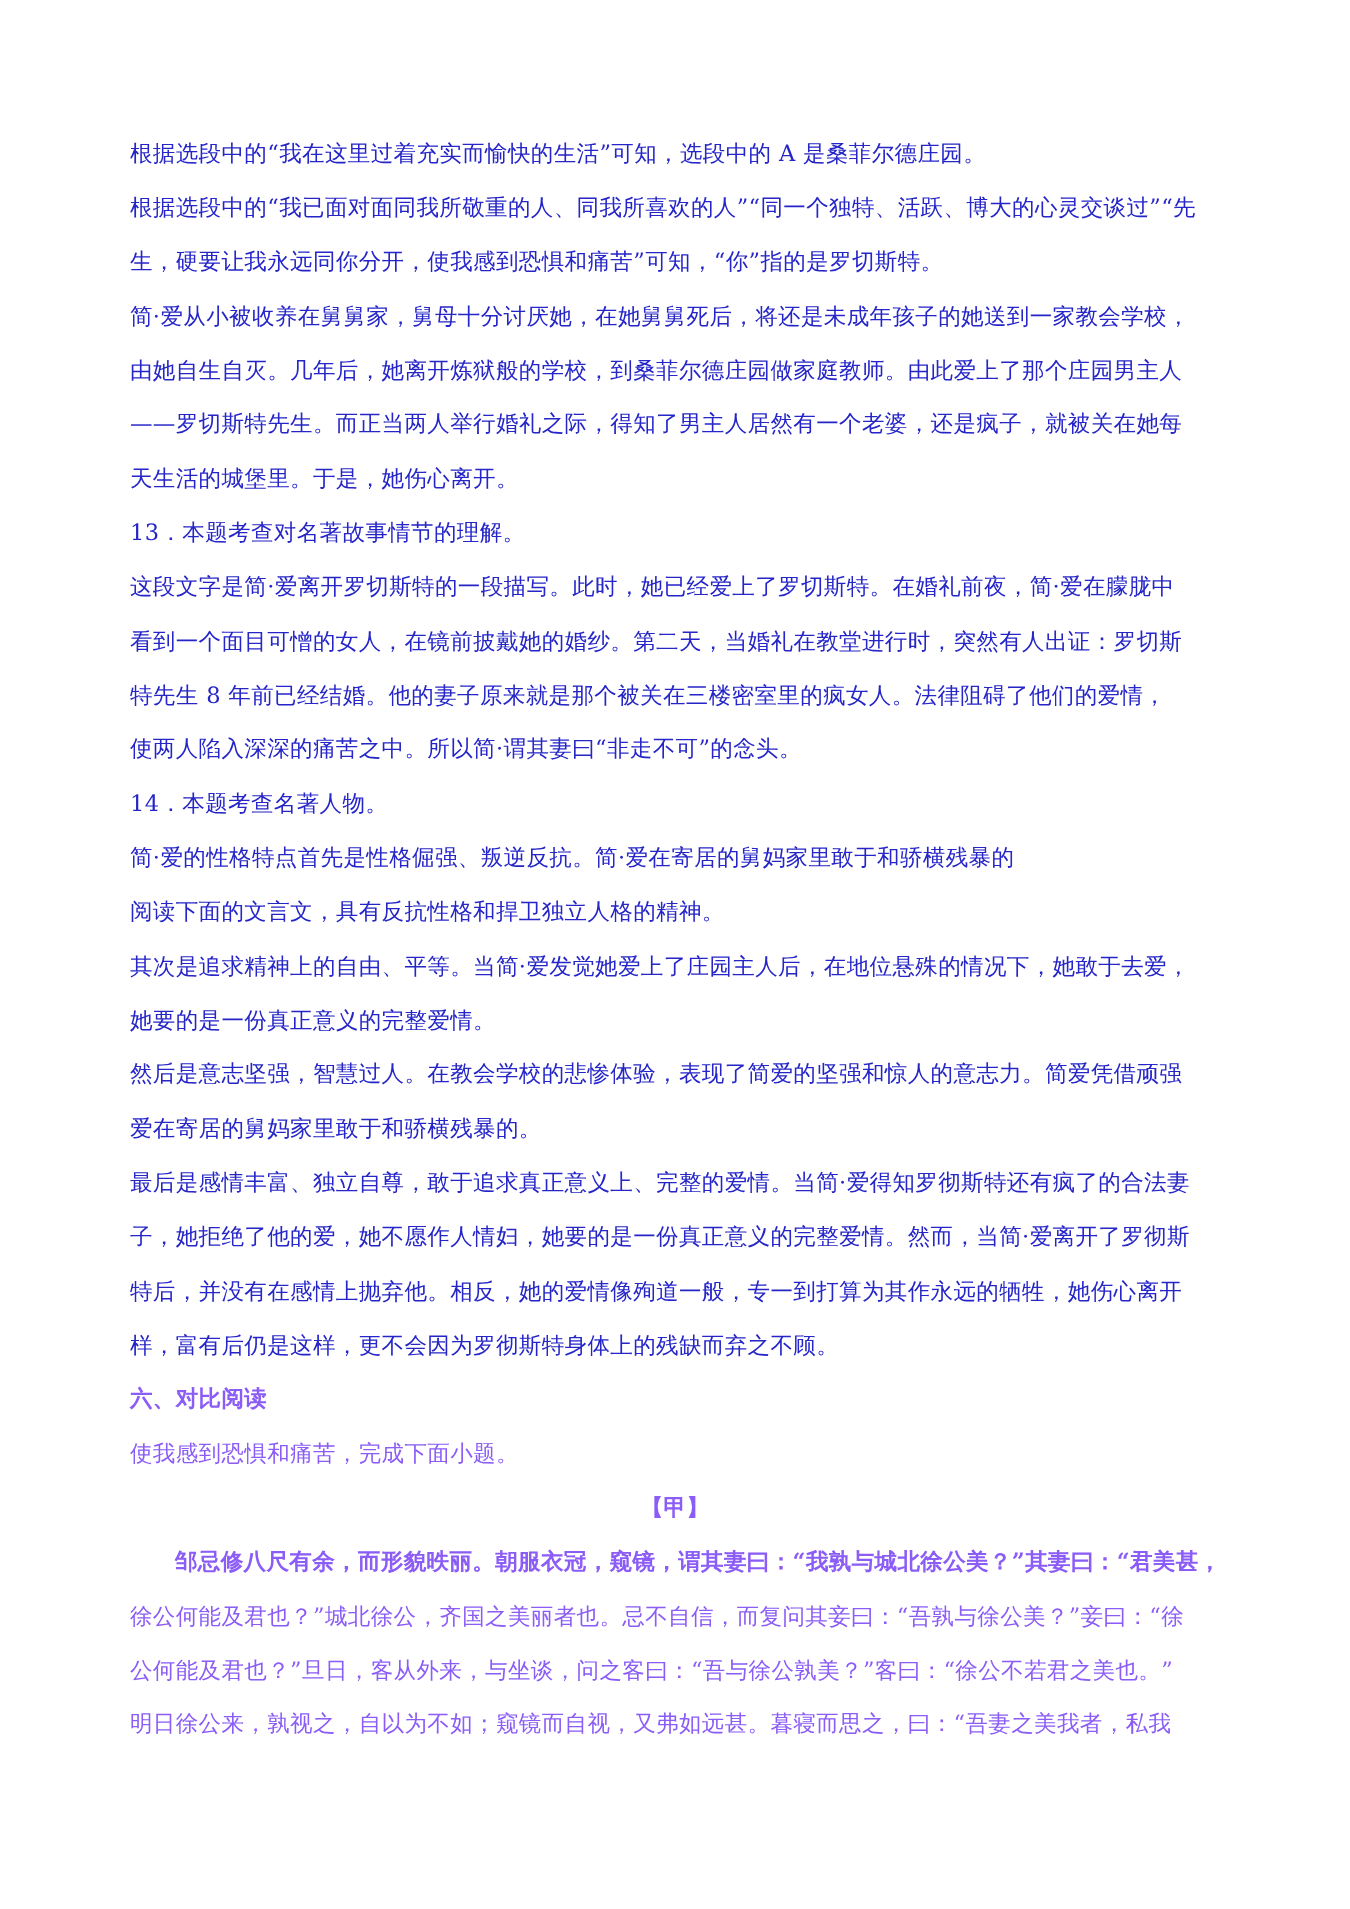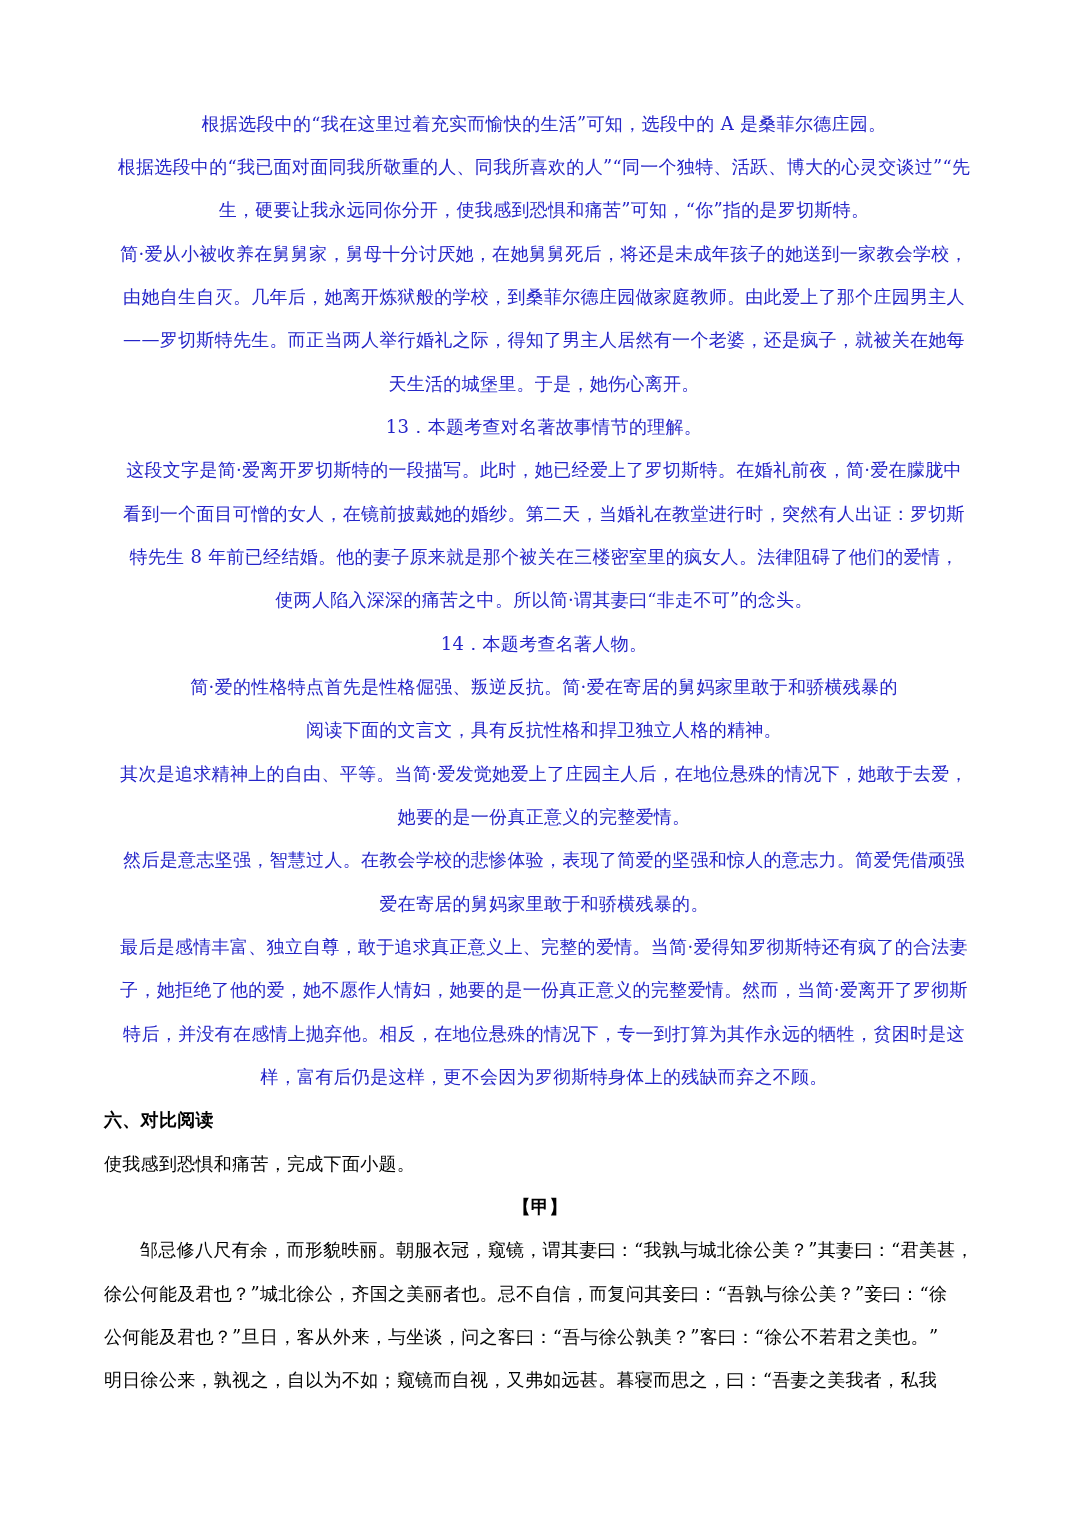--- a/index.html
+++ b/index.html
@@ -23,25 +23,25 @@
     }
     .line {
       position: absolute;
       left: 104px;
       width: 880px;
       font-size: 18px;
       line-height: 24px;
       white-space: nowrap;
       letter-spacing: 0.3px;
     }
-    .blue { color: #2525c8; text-align: center; }
-    .black { color: #000000; }
+    .blue { color: #2525c8; }
+    .black { color: #8b5cf6; }
     .bold { font-weight: bold; font-family: "DejaVu Sans", "Liberation Sans", sans-serif; }
     .center { left: 0; width: 1080px; text-align: center; }
-    .indent { left: 140px; }
+    .indent { left: 140px; font-weight: bold; }
   </style>
 </head>
 <body>
 
 <div class="page">
 
   <div>
     <div class="line blue" style="top:112px">根据选段中的“我在这里过着充实而愉快的生活”可知，选段中的 A 是桑菲尔德庄园。</div>
 
     <div class="line blue" style="top:155px">根据选段中的“我已面对面同我所敬重的人、同我所喜欢的人”“同一个独特、活跃、博大的心灵交谈过”“先</div>
@@ -65,21 +65,21 @@
     <div class="line blue" style="top:718px">阅读下面的文言文，具有反抗性格和捍卫独立人格的精神。</div>
 
     <div class="line blue" style="top:762px">其次是追求精神上的自由、平等。当简·爱发觉她爱上了庄园主人后，在地位悬殊的情况下，她敢于去爱，</div>
     <div class="line blue" style="top:805px">她要的是一份真正意义的完整爱情。</div>
 
     <div class="line blue" style="top:848px">然后是意志坚强，智慧过人。在教会学校的悲惨体验，表现了简爱的坚强和惊人的意志力。简爱凭借顽强</div>
     <div class="line blue" style="top:892px">爱在寄居的舅妈家里敢于和骄横残暴的。</div>
 
     <div class="line blue" style="top:935px">最后是感情丰富、独立自尊，敢于追求真正意义上、完整的爱情。当简·爱得知罗彻斯特还有疯了的合法妻</div>
     <div class="line blue" style="top:978px">子，她拒绝了他的爱，她不愿作人情妇，她要的是一份真正意义的完整爱情。然而，当简·爱离开了罗彻斯</div>
-    <div class="line blue" style="top:1022px">特后，并没有在感情上抛弃他。相反，在地位悬殊的情况下，专一到打算为其作永远的牺牲，贫困时是这</div>
+    <div class="line blue" style="top:1022px">特后，并没有在感情上抛弃他。相反，她的爱情像殉道一般，专一到打算为其作永远的牺牲，她伤心离开</div>
     <div class="line blue" style="top:1065px">样，富有后仍是这样，更不会因为罗彻斯特身体上的残缺而弃之不顾。</div>
   </div>
 
   <div>
     <div class="line black bold" style="top:1108px">六、对比阅读</div>
     <div class="line black" style="top:1152px">使我感到恐惧和痛苦，完成下面小题。</div>
     <div class="line black bold center" style="top:1195px">【甲】</div>
 
     <div class="line black indent" style="top:1238px; width:844px;">邹忌修八尺有余，而形貌昳丽。朝服衣冠，窥镜，谓其妻曰：“我孰与城北徐公美？”其妻曰：“君美甚，</div>
     <div class="line black" style="top:1282px">徐公何能及君也？”城北徐公，齐国之美丽者也。忌不自信，而复问其妾曰：“吾孰与徐公美？”妾曰：“徐</div>

